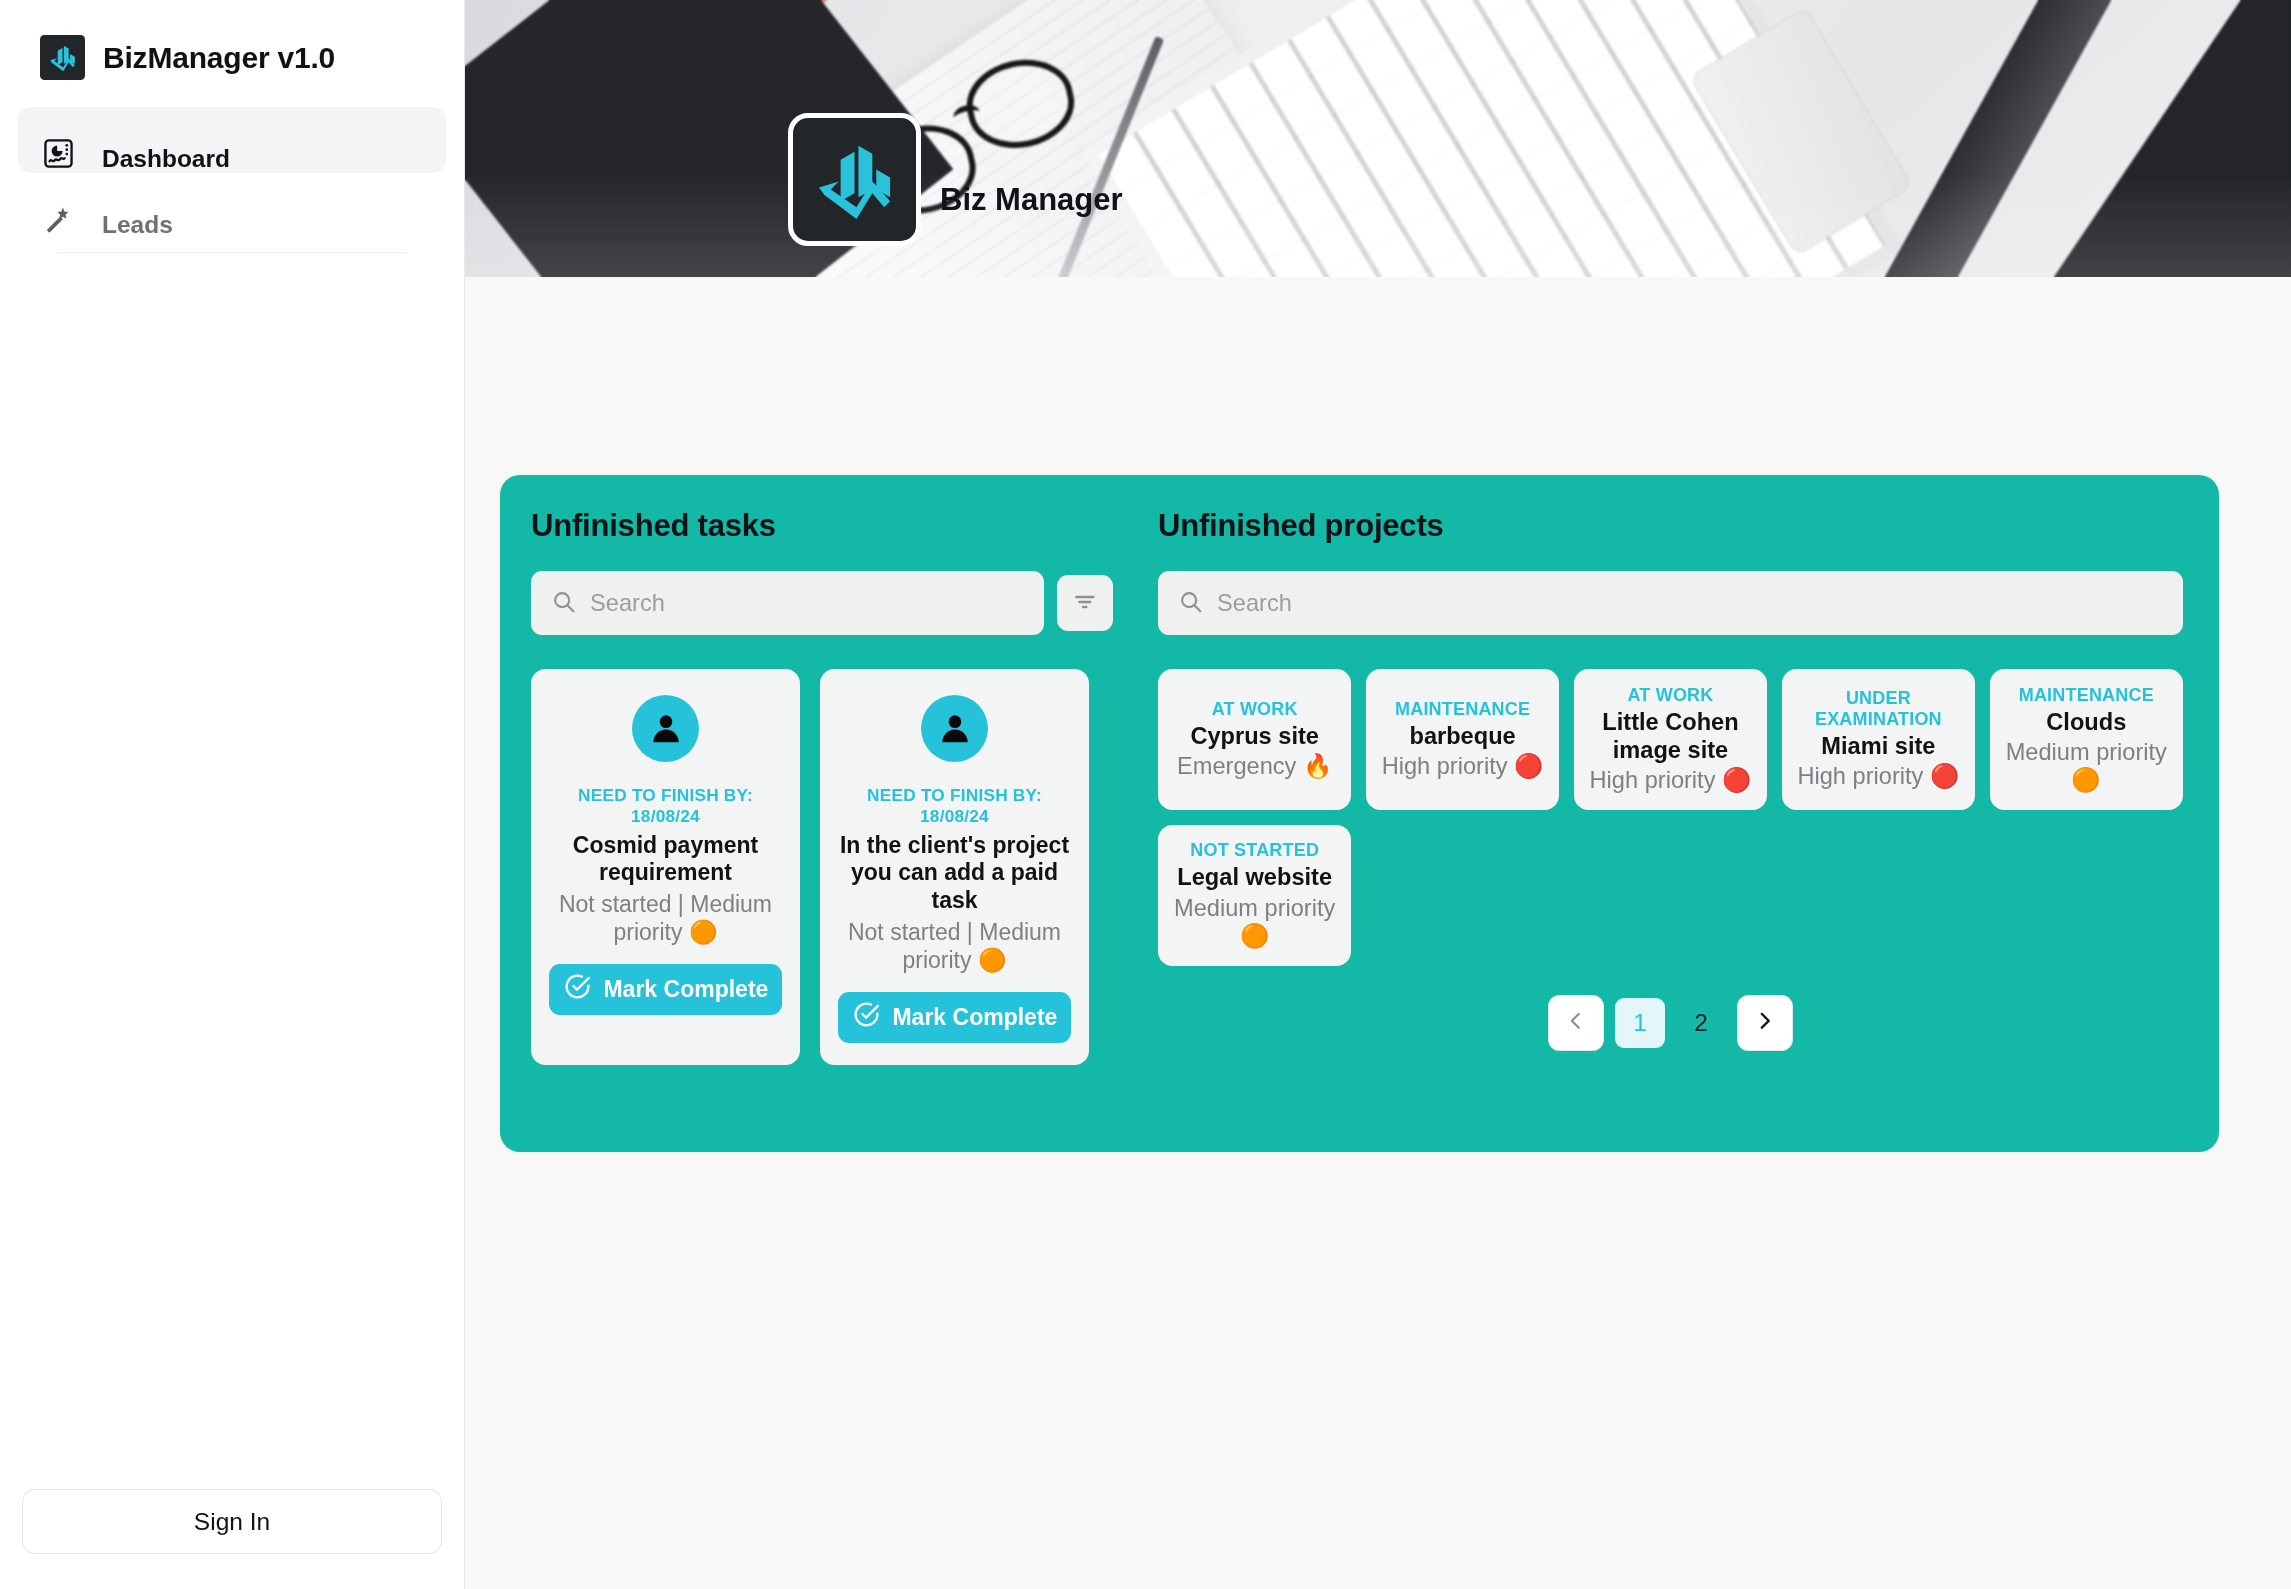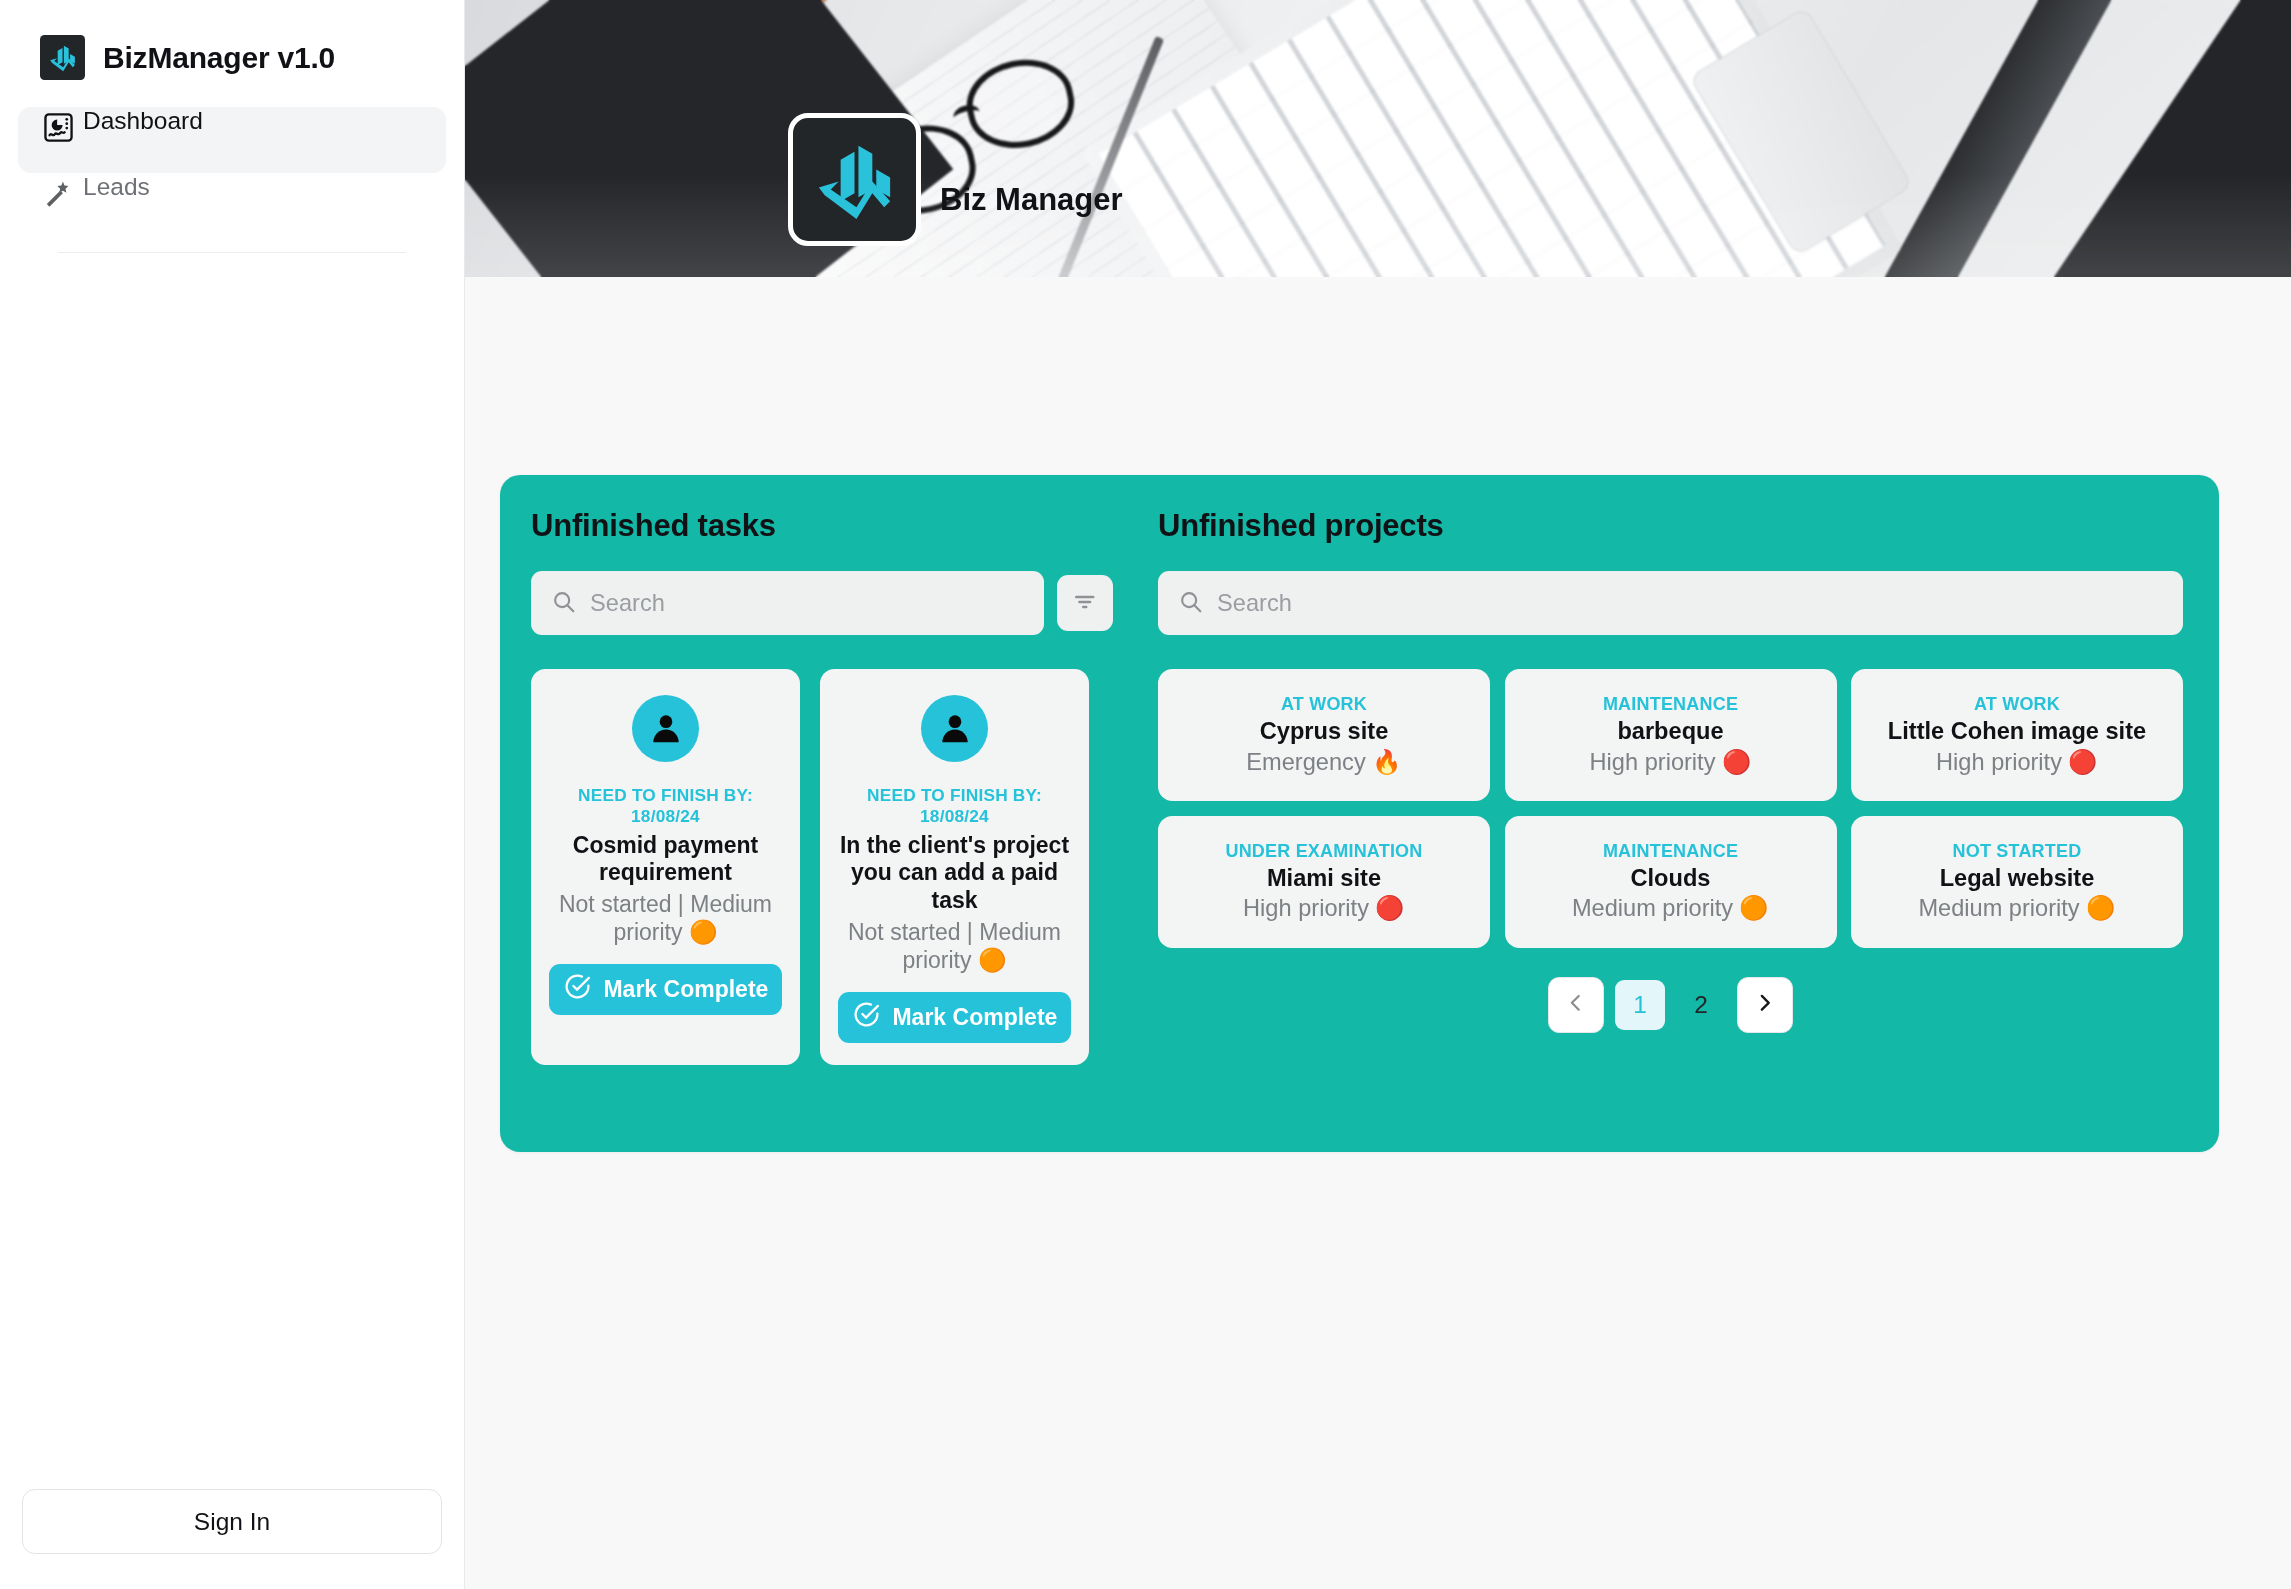--- a/index.html
+++ b/index.html
@@ -23,23 +23,24 @@
   }
   .brand { display: flex; align-items: center; gap: 18px; padding: 35px 0 27px 40px; }
   .brand-mark {
     width: 45px; height: 45px; border-radius: 4.5px; background: #222629;
     display: flex; align-items: center; justify-content: center; flex: 0 0 45px;
   }
   .brand-title { font-size: 30px; font-weight: 700; color: #111215; letter-spacing: -0.2px; }
 
   .nav { padding: 0 18px; }
   .nav-item {
-    display: flex; align-items: flex-start; gap: 5px;
+    display: flex; align-items: flex-end; gap: 24px;
     height: 66px; padding-left: 20px; border-radius: 12.7px;
     cursor: pointer;
+    font-weight: bold;
   }
   .nav-item.active { background: #f3f4f5; }
   .nav-icon { width: 40px; height: 40px; display: flex; align-items: center; justify-content: center; flex: 0 0 40px; }
   .nav-label { font-size: 24.5px; color: #6e7175; }
   .nav-item.active .nav-label { color: #111215; }
 
   .nav-divider { height: 1.8px; background: #eceded; margin: 12.7px 40px 12.7px 40px; }
 
   .sidebar-footer { margin-top: auto; padding: 0 22px 35px 22px; }
   .signin-btn {
@@ -208,21 +209,21 @@
   .task-name { font-size: 23px; font-weight: 700; color: #111215; line-height: 1.2; margin-bottom: 3.6px; }
   .task-meta { font-size: 23px; color: #7d8084; line-height: 1.22; }
   .mark-btn {
     margin-top: 18px; width: 100%; height: 51px; border: 0; border-radius: 11px;
     background: #25c2d9; color: #ffffff; font-family: inherit;
     font-size: 23px; font-weight: 700; cursor: pointer;
     display: flex; align-items: center; justify-content: center; gap: 11.8px;
   }
 
   
-  .proj-grid { display: grid; grid-template-columns: repeat(3, 1fr); gap: 14.5px; }
+  .proj-grid { display: grid; grid-template-columns: repeat(5, 1fr); gap: 14.5px; }
   .proj-card {
     background: #f3f4f4; border-radius: 14.5px; padding: 15.5px 12.7px;
     text-align: center; min-height: 132px;
     display: flex; flex-direction: column; align-items: center; justify-content: center;
   }
   .proj-status {
     font-size: 18px; font-weight: 700; color: #25c2d9; line-height: 1.15;
     margin-bottom: 2.7px; letter-spacing: 0.2px;
   }
   .proj-name { font-size: 23.6px; font-weight: 700; color: #111215; line-height: 1.2; margin-bottom: 1.8px; }

